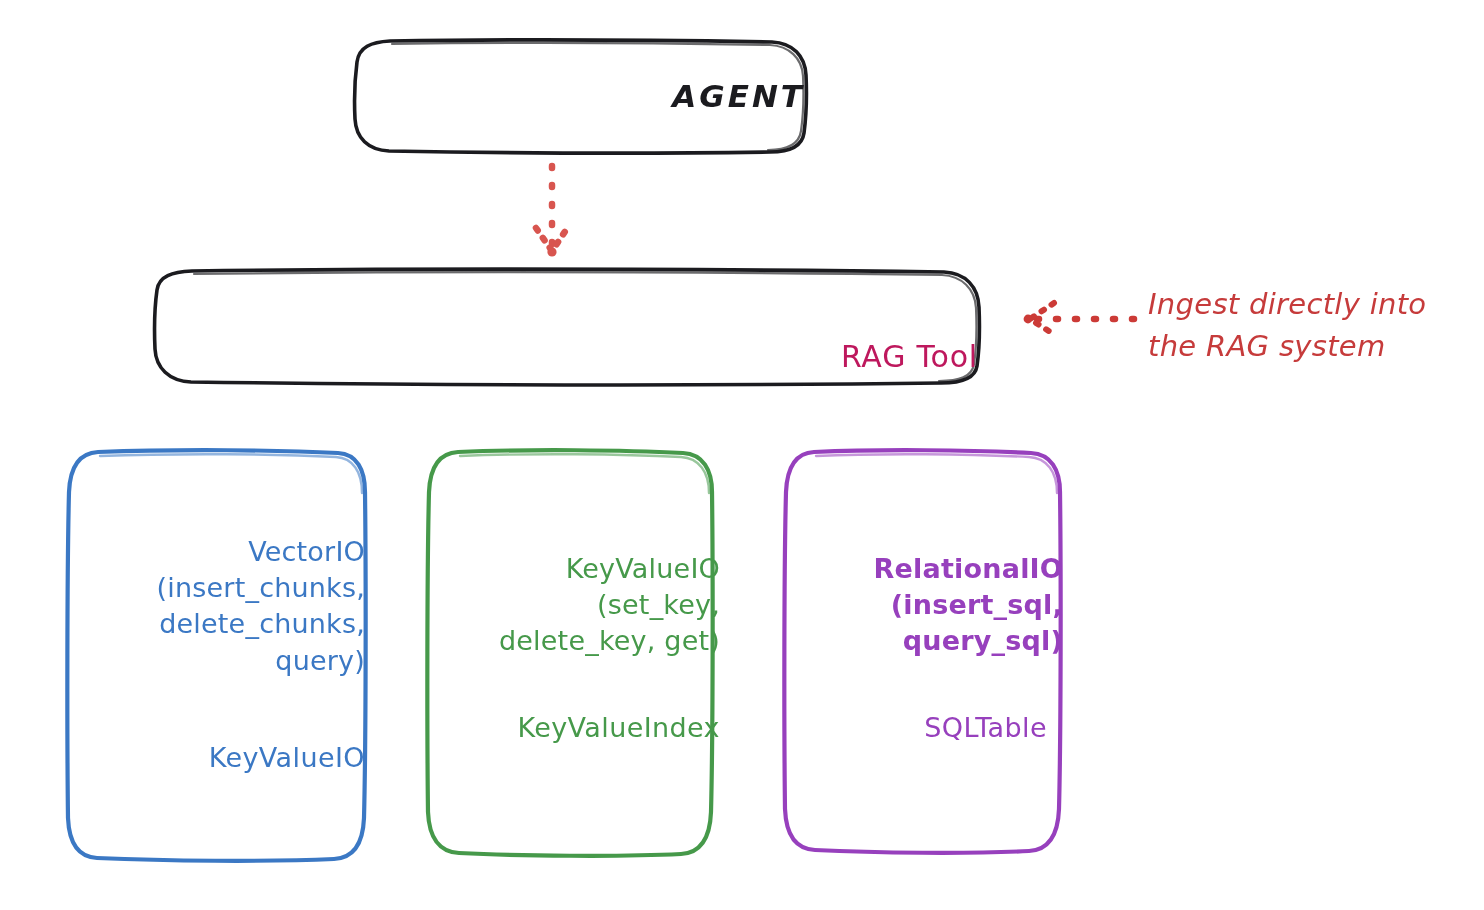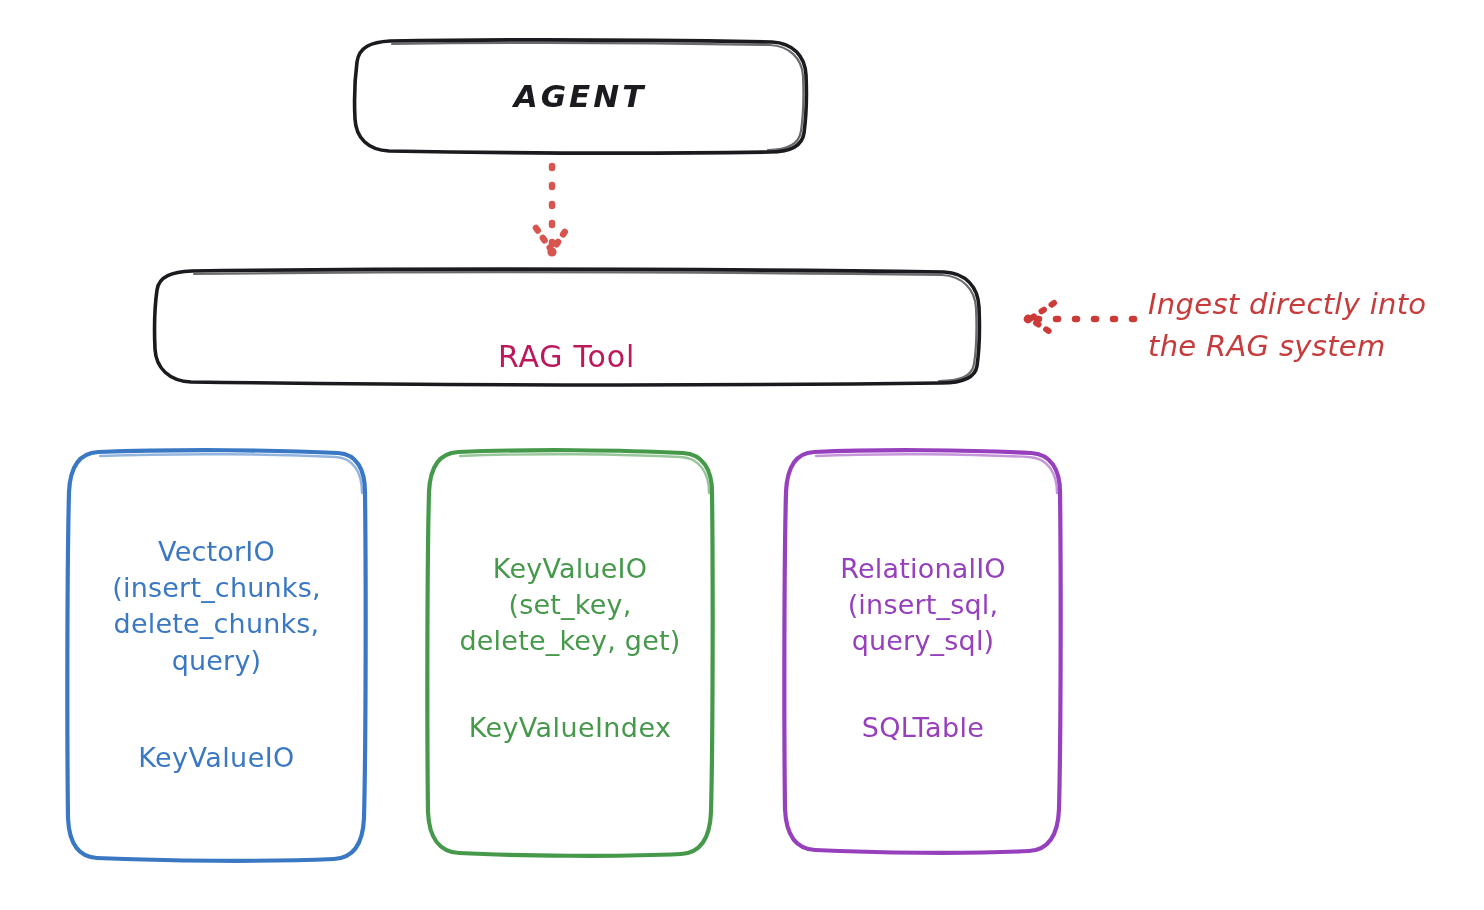--- a/index.html
+++ b/index.html
@@ -15,21 +15,21 @@
     font-family: "DejaVu Sans", sans-serif;
   }
   #canvas {
     position: absolute;
     left: 0; top: 0;
     width: 1484px;
     height: 910px;
   }
   .node-label {
     position: absolute;
-    text-align: center;
+    text-align: right;
     white-space: pre-line;
     line-height: 1.34;
     font-family: "DejaVu Sans", sans-serif;
     font-weight: 400;
     letter-spacing: 0.4px;
     pointer-events: none;
     -webkit-font-smoothing: antialiased;
   }
   
   #agent-label {
@@ -79,23 +79,24 @@
     top: 710px;
     width: 300px;
     color: #46994a;
     font-size: 27px;
   }
   #rel-io-label {
     left: 783px;
     top: 551px;
     width: 280px;
     color: #9740bd;
+    font-weight: bold;
   }
   #rel-index-label {
-    left: 783px;
+    left: 767px;
     top: 710px;
     width: 280px;
     color: #9740bd;
     font-size: 27px;
   }
   #annotation-label {
     left: 1148px;
     top: 283px;
     width: 330px;
     font-size: 29px;

